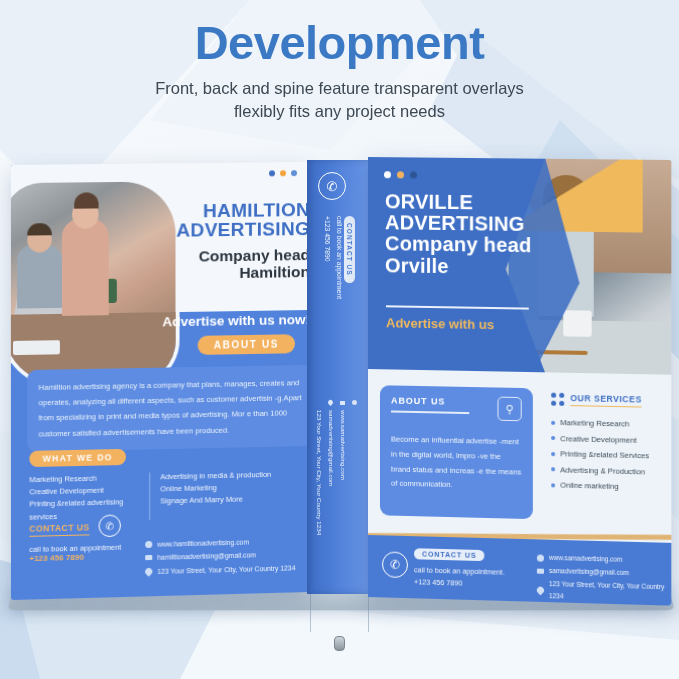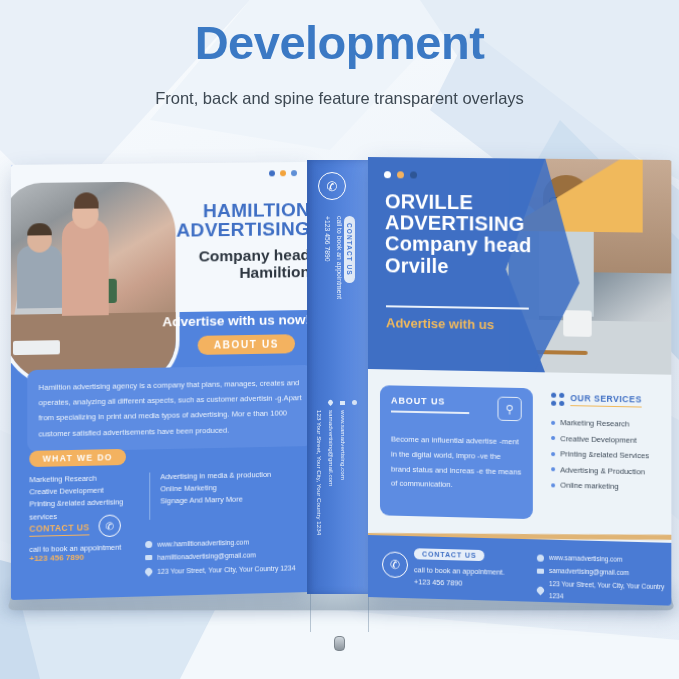--- a/index.html
+++ b/index.html
@@ -13,21 +13,21 @@
   #bg{position:absolute;inset:0;overflow:hidden;background:linear-gradient(160deg,#fafcfe 0%,#eef4fa 45%,#e6eef7 100%);}
   #bg svg{position:absolute;inset:0;width:679px;height:679px;}
 
   
   .headline-wrap{position:absolute;left:0;top:18px;width:679px;text-align:center;z-index:5;}
   .headline{
     font-size:47px;font-weight:bold;color:#3b79c4;letter-spacing:-0.5px;line-height:1.05;
     margin:0;
   }
   .subline{
-    margin:20px 0 0 0;font-size:16.5px;color:#3d4852;line-height:1.35;font-weight:400;
+    margin:10px 0 0 0;font-size:16.5px;color:#3d4852;line-height:1.35;font-weight:400;
   }
 
   
   #binder{position:absolute;left:0;top:140px;width:679px;height:470px;z-index:4;}
 
   
   .panel-back{
     position:absolute;left:14px;top:22px;width:295px;height:430px;
     background:#5183dd;
     transform:perspective(1400px) rotateY(3.2deg) skewY(-1.05deg);
@@ -231,20 +231,21 @@
     <polygon points="220,600 679,640 679,679 180,679" fill="#f3f8fc"></polygon>
     <polygon points="0,430 90,470 50,560 0,540" fill="#eaf1f8"></polygon>
     <polygon points="600,380 679,420 679,520 620,470" fill="#e2ecf6"></polygon>
   </svg>
 </div>
 
 <div class="headline-wrap">
   <p class="headline">Development</p>
   <p class="subline">
     <span>Front, back and spine feature transparent overlays</span><br>
+    <span>flexibly fits any project needs</span>
   </p>
 </div>
 
 <div id="binder">
 
   <div class="binder-edge"></div>
   <div class="spine-crease" style="left:310px;"></div>
   <div class="spine-crease" style="left:368px;"></div>
   <div class="clasp"></div>
 

